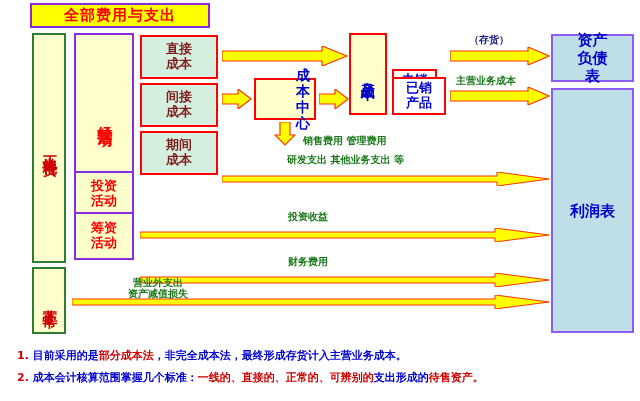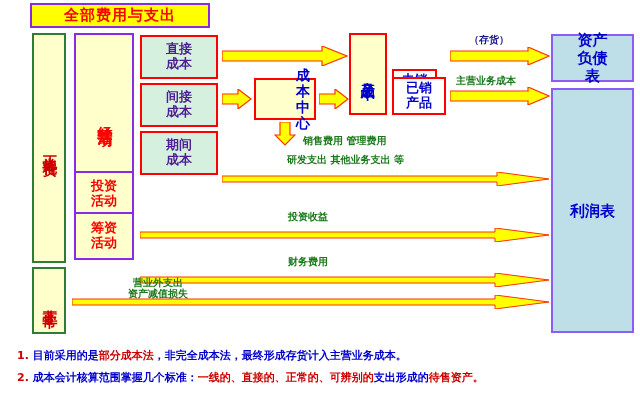--- a/index.html
+++ b/index.html
@@ -58,21 +58,21 @@
     background: #ffffcc;
     border: 2px solid #8a2be2;
     color: #ff0000;
     font-size: 13px;
     writing-mode: horizontal-tb;
     line-height: 1.15;
   }
   .cost-green {
     background: #d6f0df;
     border: 2px solid #ff0000;
-    color: #4c1d95;
+    color: #7f1d1d;
     font-size: 13px;
     line-height: 1.15;
   }
   .cost-center {
     background: #ffffcc;
     border: 2px solid #ff0000;
     color: #0000cc;
     font-size: 14px;
     line-height: 1.15;
   }

